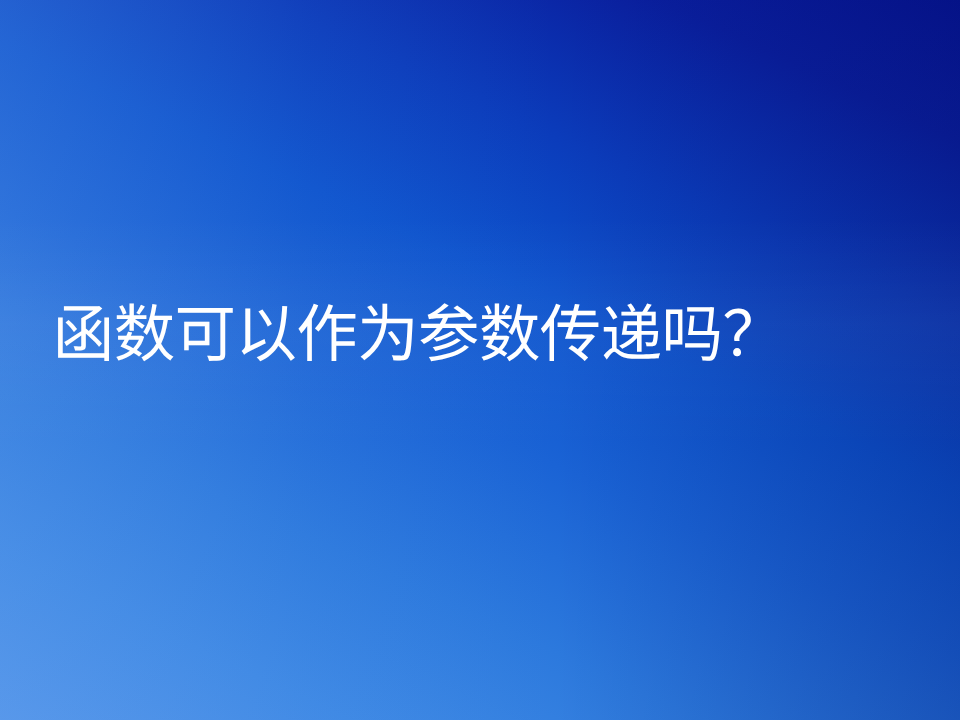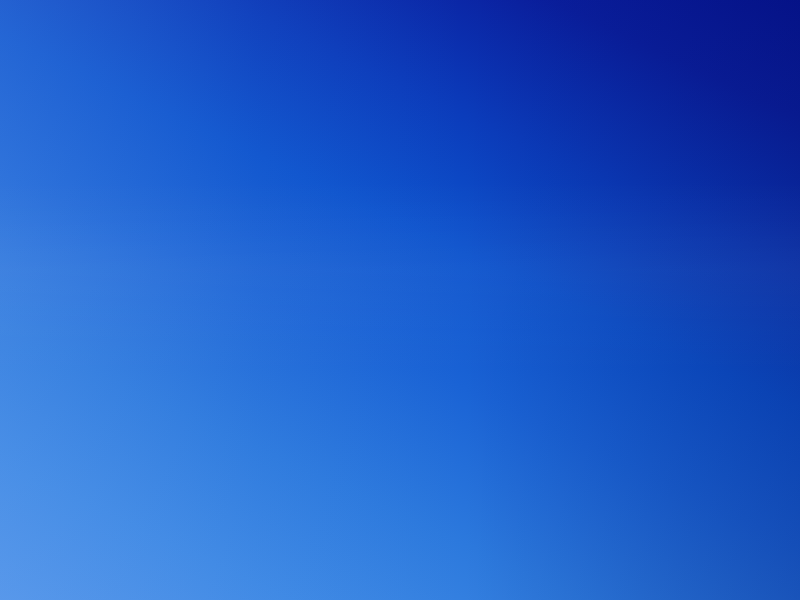--- a/index.html
+++ b/index.html
@@ -97,14 +97,17 @@
 <body>
 
 <div class="slide-canvas">
 
   <div class="gradient-layer-main"></div>
 
   <div class="gradient-layer-horizontal"></div>
 
   <div class="gradient-layer-band"></div>
 
+  <div class="headline-block">
+    <h1 class="headline-text">函数可以作为参数传递吗？</h1>
+  </div>
 
 </div>
 
 </body></html>

